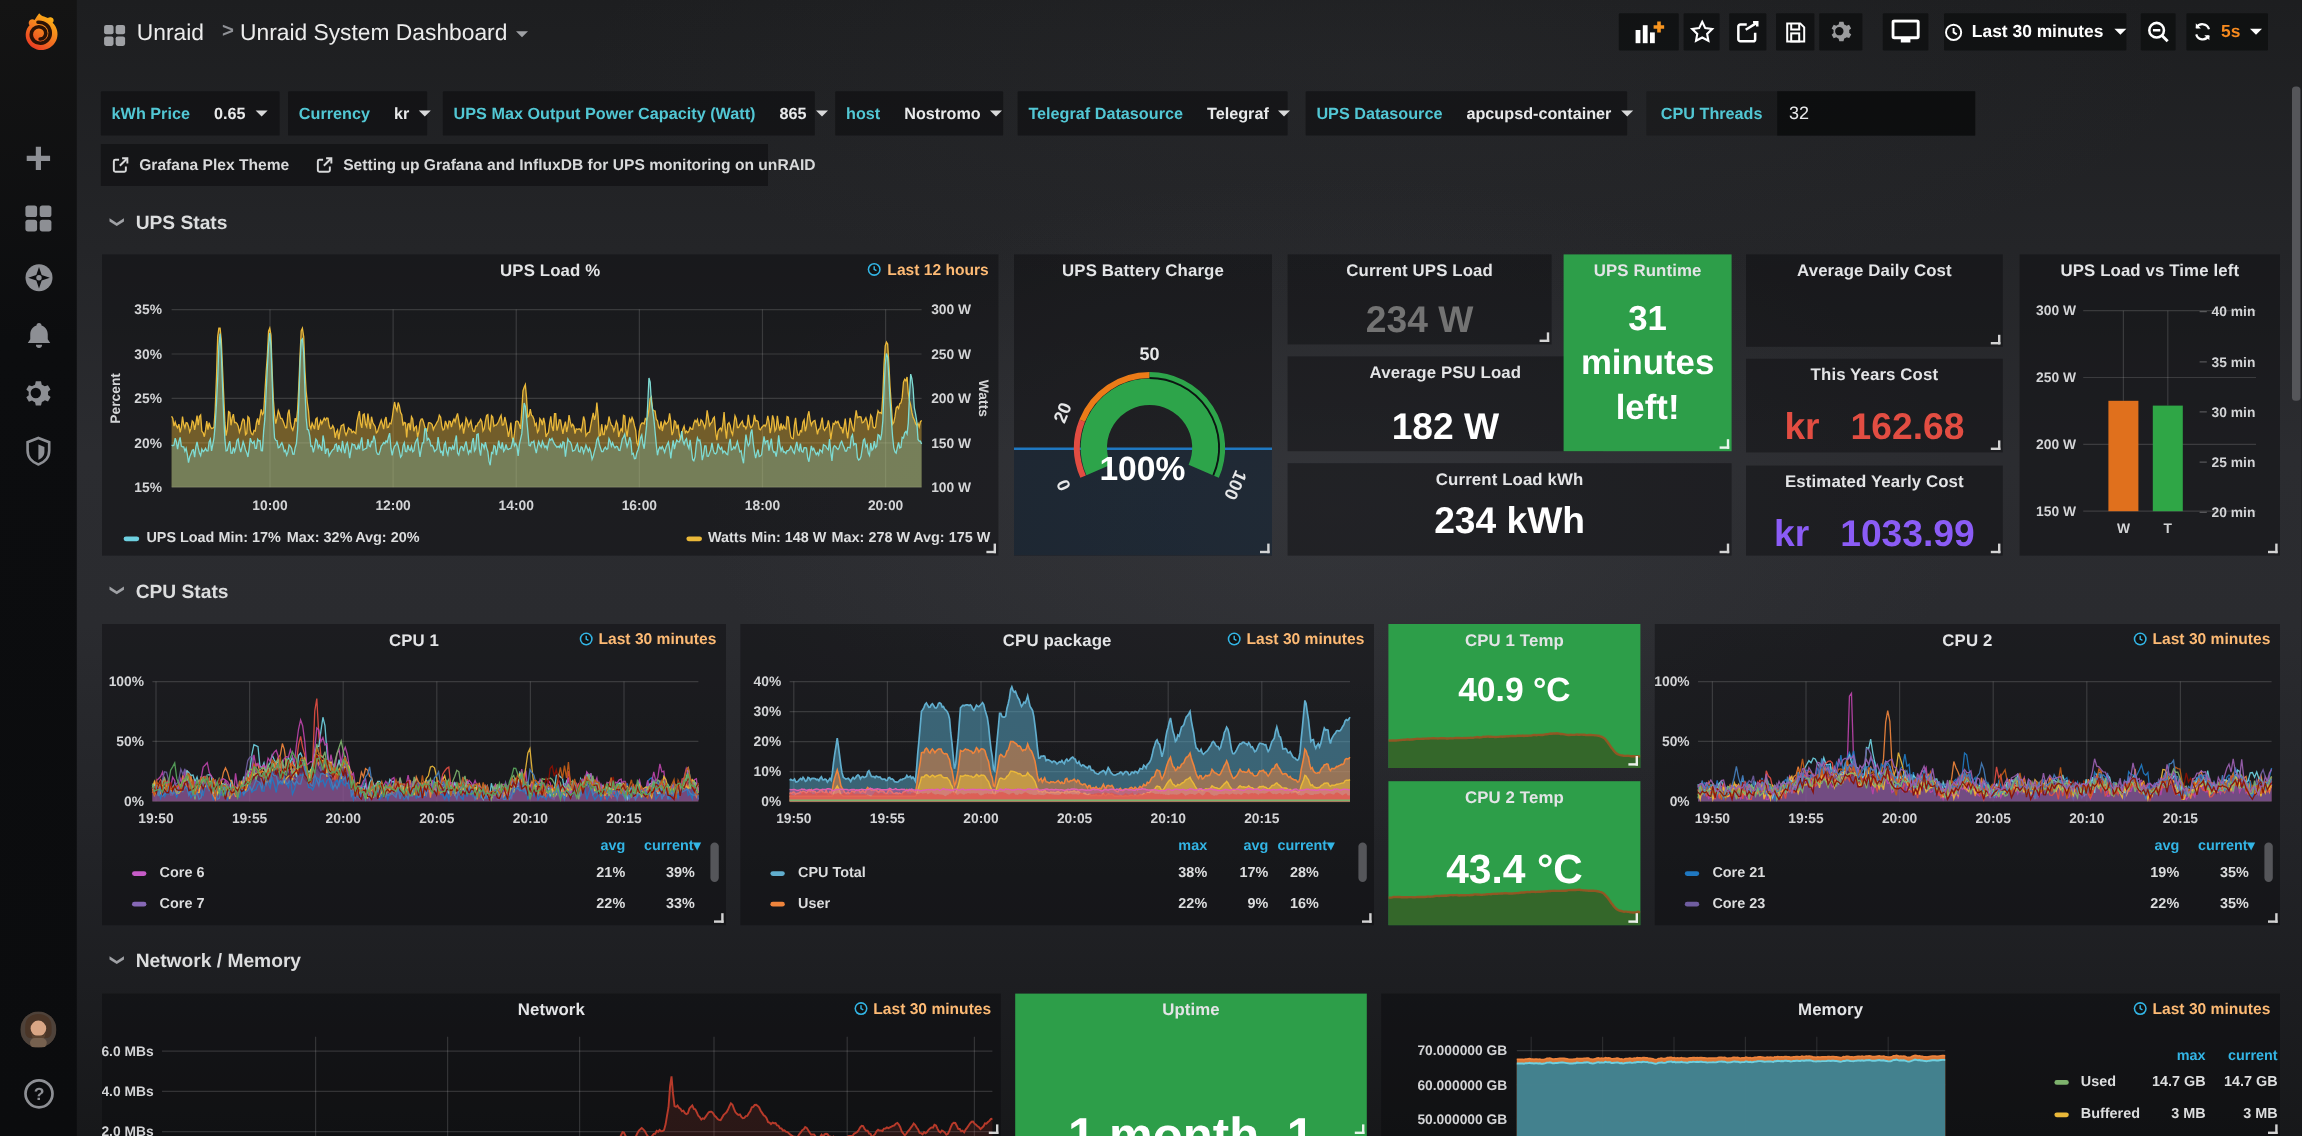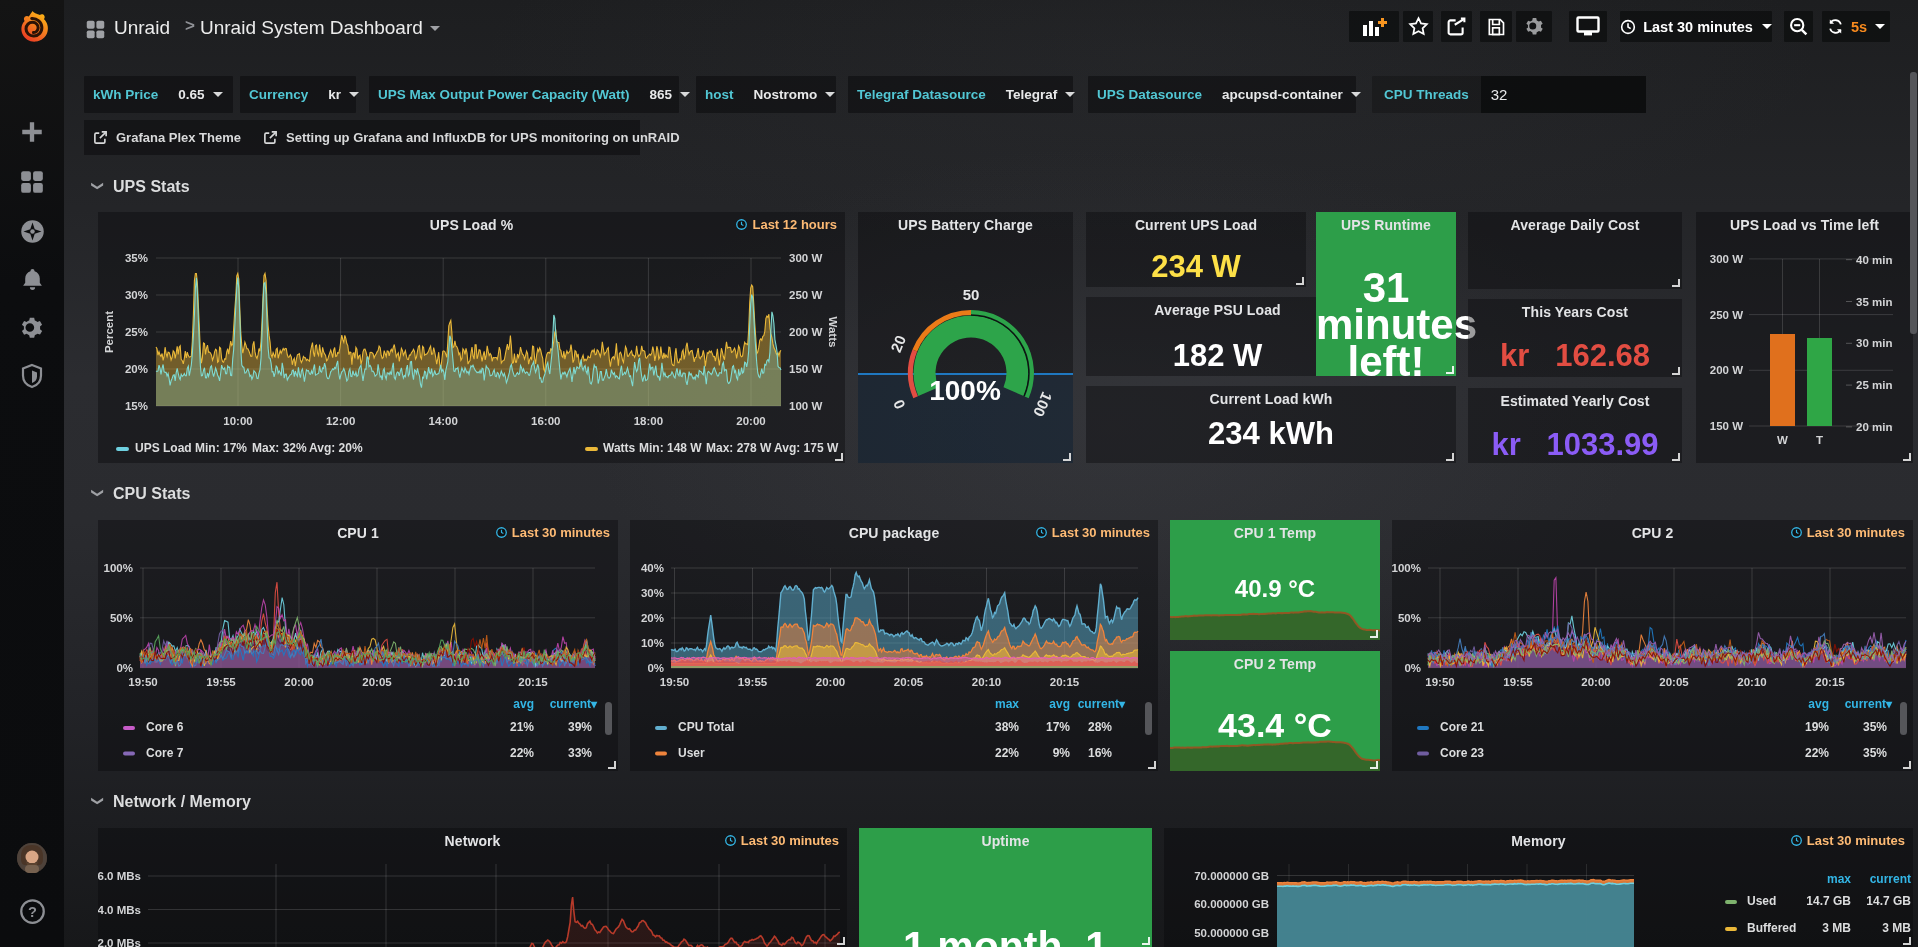--- a/index.html
+++ b/index.html
@@ -1,20 +1,20 @@
 <!DOCTYPE html>
 <html><head><meta charset="utf-8"><style>
 *{margin:0;padding:0;box-sizing:border-box}
 html,body{width:1918px;height:947px;overflow:hidden;background:#161719;
  font-family:"Liberation Sans",sans-serif;}
 body{position:relative;
  background:radial-gradient(900px 260px at 60% 6%, rgba(80,82,88,0.10), rgba(80,82,88,0) 75%),radial-gradient(750px 400px at 58% 45%, rgba(82,84,90,0.22), rgba(82,84,90,0) 70%),linear-gradient(180deg, #1d1e20 0%, #242528 22%, #2b2c30 40%, #2a2b2f 55%, #222327 75%, #17181a 100%);}
 .sidebar{position:absolute;left:0;top:0;width:64px;height:947px;background:linear-gradient(180deg,#141414,#0c0d0f 30%,#0b0c0e);z-index:5}
 .icn{position:absolute;left:0;width:64px;display:flex;justify-content:center;align-items:center;color:#8d8f94}
-.panel{position:absolute;background:rgba(7,8,9,0.40);border-radius:0px;margin-left:13px;}
+.panel{position:absolute;background:rgba(7,8,9,0.40);border-radius:0px;}
 .panel:after{content:"";position:absolute;right:2px;bottom:2px;width:6px;height:6px;
  border-right:2px solid #e8e8e8;border-bottom:2px solid #e8e8e8;opacity:.9}
 .ptitle{position:absolute;top:5px;left:0;right:0;text-align:center;color:#e3e4e6;
  font-size:14px;font-weight:700;letter-spacing:.1px}
 .tpick{position:absolute;top:5px;right:8px;color:#fdba74;font-size:13px;font-weight:700}
 .bigval{position:absolute;left:0;right:0;text-align:center;color:#fff;font-weight:700}
 .greenpanel{background:#2d9e49;}
 .greenpanel:after{content:"";position:absolute;right:2px;bottom:2px;width:6px;height:6px;
  border-right:2px solid #fff;border-bottom:2px solid #fff}
 .shead{position:absolute;color:#dcddde;font-size:16px;font-weight:700}
@@ -295,29 +295,29 @@
       <path d="M113.0,103.0 A58.0,58.0 0 0 1 166.1,184.2" stroke="rgba(10,12,14,0.9)" stroke-width="1.6" fill="none"></path>
       <text x="46.1" y="190.2" fill="#e6e7e8" font-size="15" font-weight="700" text-anchor="middle" transform="rotate(246 46.1 190.2)">0</text>
       <text x="45.2" y="133.8" fill="#e6e7e8" font-size="15" font-weight="700" text-anchor="middle" transform="rotate(292 45.2 133.8)">20</text>
       <text x="113.0" y="88.0" fill="#e6e7e8" font-size="15" font-weight="700" text-anchor="middle" transform="rotate(360 113.0 88.0)">50</text>
       <text x="179.9" y="190.2" fill="#e6e7e8" font-size="15" font-weight="700" text-anchor="middle" transform="rotate(474 179.9 190.2)">100</text>
       <text x="107" y="188" fill="#fff" font-size="28" font-weight="700" text-anchor="middle">100%</text>
     </svg>
   </div>
 <div class="panel panel" style="left:1073px;top:212px;width:220px;height:75px;">
     <div class="ptitle" style="top:5px">Current UPS Load</div>
-    <div class="bigval" style="top:37px;font-size:31px;color:#fde047">234 W</div>
+    <div class="bigval" style="top:37px;font-size:31px;color:#737373">234 W</div>
   </div>
 <div class="panel panel" style="left:1073px;top:297px;width:263px;height:79px;">
     <div class="ptitle" style="top:5px">Average PSU Load</div>
     <div class="bigval" style="top:41px;font-size:31px;color:#fff">182 W</div>
   </div>
 <div class="greenpanel panel" style="left:1303px;top:212px;width:140px;height:164px;">
     <div class="ptitle" style="top:5px">UPS Runtime</div>
-    <div class="bigval" style="top:57px;font-size:42px;line-height:37px">31<br>minutes<br>left!</div>
+    <div class="bigval" style="top:36px;font-size:29px;line-height:37px">31<br>minutes<br>left!</div>
   </div>
 <div class="panel panel" style="left:1073px;top:386px;width:370px;height:77px;">
     <div class="ptitle" style="top:5px">Current Load kWh</div>
     <div class="bigval" style="top:30px;font-size:31px;color:#fff">234 kWh</div>
   </div>
 <div class="panel panel" style="left:1455px;top:212px;width:214px;height:77px;">
     <div class="ptitle" style="top:5px">Average Daily Cost</div>
   </div>
 <div class="panel panel" style="left:1455px;top:299px;width:214px;height:78px;">
     <div class="ptitle" style="top:5px">This Years Cost</div>
@@ -462,21 +462,21 @@
       <rect x="25" y="231.5" width="12" height="4" rx="2" fill="#EF843C"></rect>
       <text class="leg" x="48" y="236.5" font-weight="400">User</text>
       <text class="leg" x="389" y="236.5" text-anchor="end">22%</text>
       <text class="leg" x="440" y="236.5" text-anchor="end">9%</text>
       <text class="leg" x="482" y="236.5" text-anchor="end">16%</text>
       <rect x="515" y="182" width="7" height="33" rx="3.5" fill="#55565a"></rect>
     </svg>
   </div>
 <div class="greenpanel panel" style="left:1157px;top:520px;width:210px;height:120px;">
     <div class="ptitle" style="top:5px">CPU 1 Temp</div>
-    <div class="bigval" style="top:55px;font-size:24px">40.9 °C</div>
+    <div class="bigval" style="top:39px;font-size:28px">40.9 °C</div>
     <svg width="210" height="120" viewBox="0 0 210 120" style="position:absolute;bottom:0;left:0">
       <path d="M0.0,97.1L1.1,97.0L2.1,97.2L3.2,97.1L4.2,97.1L5.3,97.2L6.3,97.1L7.4,97.0L8.4,96.9L9.5,96.8L10.6,96.7L11.6,96.6L12.7,96.5L13.7,96.5L14.8,96.3L15.8,96.1L16.9,96.2L17.9,96.4L19.0,96.2L20.1,96.2L21.1,96.0L22.2,95.9L23.2,95.7L24.3,95.6L25.3,95.7L26.4,95.7L27.4,95.7L28.5,95.6L29.5,95.6L30.6,95.5L31.7,95.5L32.7,95.4L33.8,95.4L34.8,95.3L35.9,95.3L36.9,95.2L38.0,95.2L39.0,95.3L40.1,95.3L41.2,95.4L42.2,95.3L43.3,95.2L44.3,95.2L45.4,95.2L46.4,95.2L47.5,95.3L48.5,95.4L49.6,95.4L50.7,95.3L51.7,95.2L52.8,95.3L53.8,95.3L54.9,95.1L55.9,95.0L57.0,94.9L58.0,95.0L59.1,94.9L60.2,95.1L61.2,95.1L62.3,95.1L63.3,95.0L64.4,95.1L65.4,95.0L66.5,94.9L67.5,94.9L68.6,94.8L69.6,94.9L70.7,94.9L71.8,94.5L72.8,94.5L73.9,94.2L74.9,94.4L76.0,94.6L77.0,94.5L78.1,94.3L79.1,94.0L80.2,94.1L81.3,94.0L82.3,93.9L83.4,93.8L84.4,94.0L85.5,94.0L86.5,94.1L87.6,94.1L88.6,94.2L89.7,94.3L90.8,94.1L91.8,94.1L92.9,93.9L93.9,93.8L95.0,93.9L96.0,93.8L97.1,93.7L98.1,93.6L99.2,93.5L100.3,93.5L101.3,93.4L102.4,93.3L103.4,93.3L104.5,93.3L105.5,93.4L106.6,93.3L107.6,93.1L108.7,93.1L109.7,93.1L110.8,93.2L111.9,93.0L112.9,93.3L114.0,93.1L115.0,93.1L116.1,93.1L117.1,93.0L118.2,93.0L119.2,93.0L120.3,92.6L121.4,92.4L122.4,92.5L123.5,92.7L124.5,92.4L125.6,92.4L126.6,92.5L127.7,92.5L128.7,92.5L129.8,92.2L130.9,92.0L131.9,91.9L133.0,91.8L134.0,91.5L135.1,91.3L136.1,91.4L137.2,91.3L138.2,91.2L139.3,91.2L140.4,91.1L141.4,91.2L142.5,91.4L143.5,91.7L144.6,91.7L145.6,91.8L146.7,92.0L147.7,92.2L148.8,92.4L149.8,92.5L150.9,92.5L152.0,92.3L153.0,92.4L154.1,92.4L155.1,92.4L156.2,92.2L157.2,92.1L158.3,92.3L159.3,92.3L160.4,92.2L161.5,92.2L162.5,92.3L163.6,92.3L164.6,92.6L165.7,92.6L166.7,92.5L167.8,92.5L168.8,92.5L169.9,92.6L171.0,92.6L172.0,92.8L173.1,92.8L174.1,93.0L175.2,93.1L176.2,93.5L177.3,93.8L178.3,94.2L179.4,94.9L180.5,95.7L181.5,97.0L182.6,98.3L183.6,99.8L184.7,101.4L185.7,103.0L186.8,104.2L187.8,105.6L188.9,106.7L189.9,107.7L191.0,108.4L192.1,108.9L193.1,109.3L194.2,109.5L195.2,109.6L196.3,109.9L197.3,109.9L198.4,109.9L199.4,109.8L200.5,109.9L201.6,110.1L202.6,110.2L203.7,110.2L204.7,110.1L205.8,110.3L206.8,110.3L207.9,110.2L208.9,110.3L210.0,110.4L210.0,120.0L0.0,120.0Z" fill="rgba(60,48,12,0.50)"></path>
       <path d="M0.0,97.1L1.1,97.0L2.1,97.2L3.2,97.1L4.2,97.1L5.3,97.2L6.3,97.1L7.4,97.0L8.4,96.9L9.5,96.8L10.6,96.7L11.6,96.6L12.7,96.5L13.7,96.5L14.8,96.3L15.8,96.1L16.9,96.2L17.9,96.4L19.0,96.2L20.1,96.2L21.1,96.0L22.2,95.9L23.2,95.7L24.3,95.6L25.3,95.7L26.4,95.7L27.4,95.7L28.5,95.6L29.5,95.6L30.6,95.5L31.7,95.5L32.7,95.4L33.8,95.4L34.8,95.3L35.9,95.3L36.9,95.2L38.0,95.2L39.0,95.3L40.1,95.3L41.2,95.4L42.2,95.3L43.3,95.2L44.3,95.2L45.4,95.2L46.4,95.2L47.5,95.3L48.5,95.4L49.6,95.4L50.7,95.3L51.7,95.2L52.8,95.3L53.8,95.3L54.9,95.1L55.9,95.0L57.0,94.9L58.0,95.0L59.1,94.9L60.2,95.1L61.2,95.1L62.3,95.1L63.3,95.0L64.4,95.1L65.4,95.0L66.5,94.9L67.5,94.9L68.6,94.8L69.6,94.9L70.7,94.9L71.8,94.5L72.8,94.5L73.9,94.2L74.9,94.4L76.0,94.6L77.0,94.5L78.1,94.3L79.1,94.0L80.2,94.1L81.3,94.0L82.3,93.9L83.4,93.8L84.4,94.0L85.5,94.0L86.5,94.1L87.6,94.1L88.6,94.2L89.7,94.3L90.8,94.1L91.8,94.1L92.9,93.9L93.9,93.8L95.0,93.9L96.0,93.8L97.1,93.7L98.1,93.6L99.2,93.5L100.3,93.5L101.3,93.4L102.4,93.3L103.4,93.3L104.5,93.3L105.5,93.4L106.6,93.3L107.6,93.1L108.7,93.1L109.7,93.1L110.8,93.2L111.9,93.0L112.9,93.3L114.0,93.1L115.0,93.1L116.1,93.1L117.1,93.0L118.2,93.0L119.2,93.0L120.3,92.6L121.4,92.4L122.4,92.5L123.5,92.7L124.5,92.4L125.6,92.4L126.6,92.5L127.7,92.5L128.7,92.5L129.8,92.2L130.9,92.0L131.9,91.9L133.0,91.8L134.0,91.5L135.1,91.3L136.1,91.4L137.2,91.3L138.2,91.2L139.3,91.2L140.4,91.1L141.4,91.2L142.5,91.4L143.5,91.7L144.6,91.7L145.6,91.8L146.7,92.0L147.7,92.2L148.8,92.4L149.8,92.5L150.9,92.5L152.0,92.3L153.0,92.4L154.1,92.4L155.1,92.4L156.2,92.2L157.2,92.1L158.3,92.3L159.3,92.3L160.4,92.2L161.5,92.2L162.5,92.3L163.6,92.3L164.6,92.6L165.7,92.6L166.7,92.5L167.8,92.5L168.8,92.5L169.9,92.6L171.0,92.6L172.0,92.8L173.1,92.8L174.1,93.0L175.2,93.1L176.2,93.5L177.3,93.8L178.3,94.2L179.4,94.9L180.5,95.7L181.5,97.0L182.6,98.3L183.6,99.8L184.7,101.4L185.7,103.0L186.8,104.2L187.8,105.6L188.9,106.7L189.9,107.7L191.0,108.4L192.1,108.9L193.1,109.3L194.2,109.5L195.2,109.6L196.3,109.9L197.3,109.9L198.4,109.9L199.4,109.8L200.5,109.9L201.6,110.1L202.6,110.2L203.7,110.2L204.7,110.1L205.8,110.3L206.8,110.3L207.9,110.2L208.9,110.3L210.0,110.4" stroke="rgba(150,85,35,0.95)" stroke-width="2" fill="none"></path>
     </svg>
   </div>
 <div class="greenpanel panel" style="left:1157px;top:651px;width:210px;height:120px;">
     <div class="ptitle" style="top:5px">CPU 2 Temp</div>
     <div class="bigval" style="top:55px;font-size:34px">43.4 °C</div>
     <svg width="210" height="120" viewBox="0 0 210 120" style="position:absolute;bottom:0;left:0">
       <path d="M0.0,97.0L1.1,97.0L2.1,97.0L3.2,96.8L4.2,96.5L5.3,96.5L6.3,96.6L7.4,96.4L8.4,96.5L9.5,96.4L10.6,96.7L11.6,96.7L12.7,96.6L13.7,96.7L14.8,96.7L15.8,96.7L16.9,96.6L17.9,96.6L19.0,96.6L20.1,96.7L21.1,96.6L22.2,96.8L23.2,96.6L24.3,96.5L25.3,96.5L26.4,96.4L27.4,96.5L28.5,96.5L29.5,96.5L30.6,96.5L31.7,96.4L32.7,96.1L33.8,96.2L34.8,96.3L35.9,96.2L36.9,96.2L38.0,95.9L39.0,95.7L40.1,95.6L41.2,95.6L42.2,95.7L43.3,95.6L44.3,95.5L45.4,95.5L46.4,95.5L47.5,95.3L48.5,95.4L49.6,95.2L50.7,95.1L51.7,94.9L52.8,94.9L53.8,95.0L54.9,94.9L55.9,94.9L57.0,94.8L58.0,95.0L59.1,95.2L60.2,95.0L61.2,95.0L62.3,95.1L63.3,95.1L64.4,95.0L65.4,94.9L66.5,94.9L67.5,95.0L68.6,94.8L69.6,94.8L70.7,94.6L71.8,94.3L72.8,94.3L73.9,94.4L74.9,94.4L76.0,94.5L77.0,94.7L78.1,94.7L79.1,94.5L80.2,94.5L81.3,94.3L82.3,94.2L83.4,94.1L84.4,94.1L85.5,94.2L86.5,93.9L87.6,93.9L88.6,93.8L89.7,93.9L90.8,93.8L91.8,93.7L92.9,93.7L93.9,93.6L95.0,93.6L96.0,93.5L97.1,93.4L98.1,93.3L99.2,93.5L100.3,93.6L101.3,93.5L102.4,93.7L103.4,93.6L104.5,93.5L105.5,93.4L106.6,93.3L107.6,93.3L108.7,93.2L109.7,92.9L110.8,92.8L111.9,92.8L112.9,92.7L114.0,92.5L115.0,92.4L116.1,92.3L117.1,92.4L118.2,92.3L119.2,92.1L120.3,92.1L121.4,92.0L122.4,92.3L123.5,92.2L124.5,92.1L125.6,92.1L126.6,92.1L127.7,92.0L128.7,92.0L129.8,91.9L130.9,91.8L131.9,91.7L133.0,91.6L134.0,91.5L135.1,91.5L136.1,91.4L137.2,91.4L138.2,91.3L139.3,91.4L140.4,91.4L141.4,91.4L142.5,91.4L143.5,91.4L144.6,91.3L145.6,91.4L146.7,91.2L147.7,91.3L148.8,91.2L149.8,90.8L150.9,90.8L152.0,90.7L153.0,90.8L154.1,90.7L155.1,90.6L156.2,90.7L157.2,90.6L158.3,90.5L159.3,90.5L160.4,90.7L161.5,90.8L162.5,91.0L163.6,91.0L164.6,91.1L165.7,91.2L166.7,91.3L167.8,91.2L168.8,91.3L169.9,91.3L171.0,91.3L172.0,91.4L173.1,91.5L174.1,91.7L175.2,91.9L176.2,92.2L177.3,92.5L178.3,93.0L179.4,93.6L180.5,94.7L181.5,95.8L182.6,97.0L183.6,98.4L184.7,99.9L185.7,101.5L186.8,102.8L187.8,104.2L188.9,105.3L189.9,106.3L191.0,107.1L192.1,107.7L193.1,108.0L194.2,108.2L195.2,108.5L196.3,108.8L197.3,108.7L198.4,108.7L199.4,108.9L200.5,108.9L201.6,109.2L202.6,109.3L203.7,109.4L204.7,109.4L205.8,109.3L206.8,109.2L207.9,108.8L208.9,109.0L210.0,109.1L210.0,120.0L0.0,120.0Z" fill="rgba(60,48,12,0.50)"></path>

